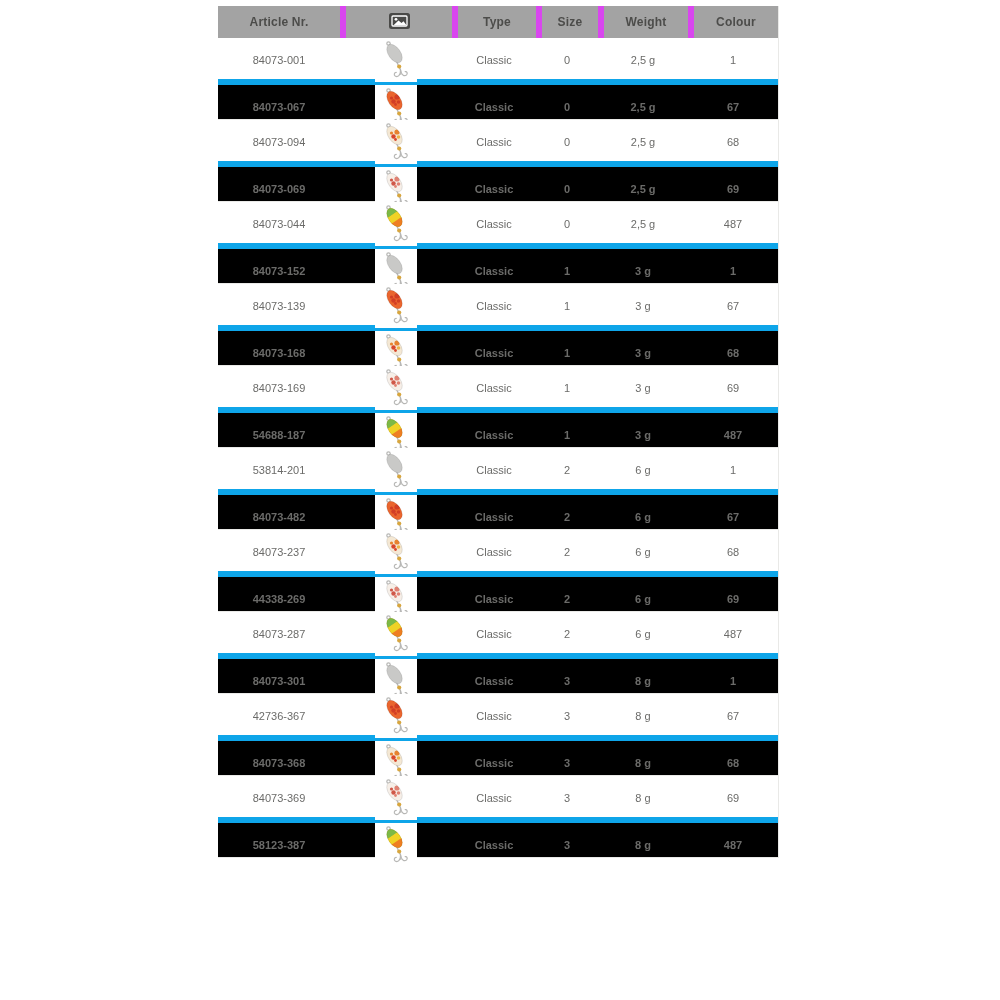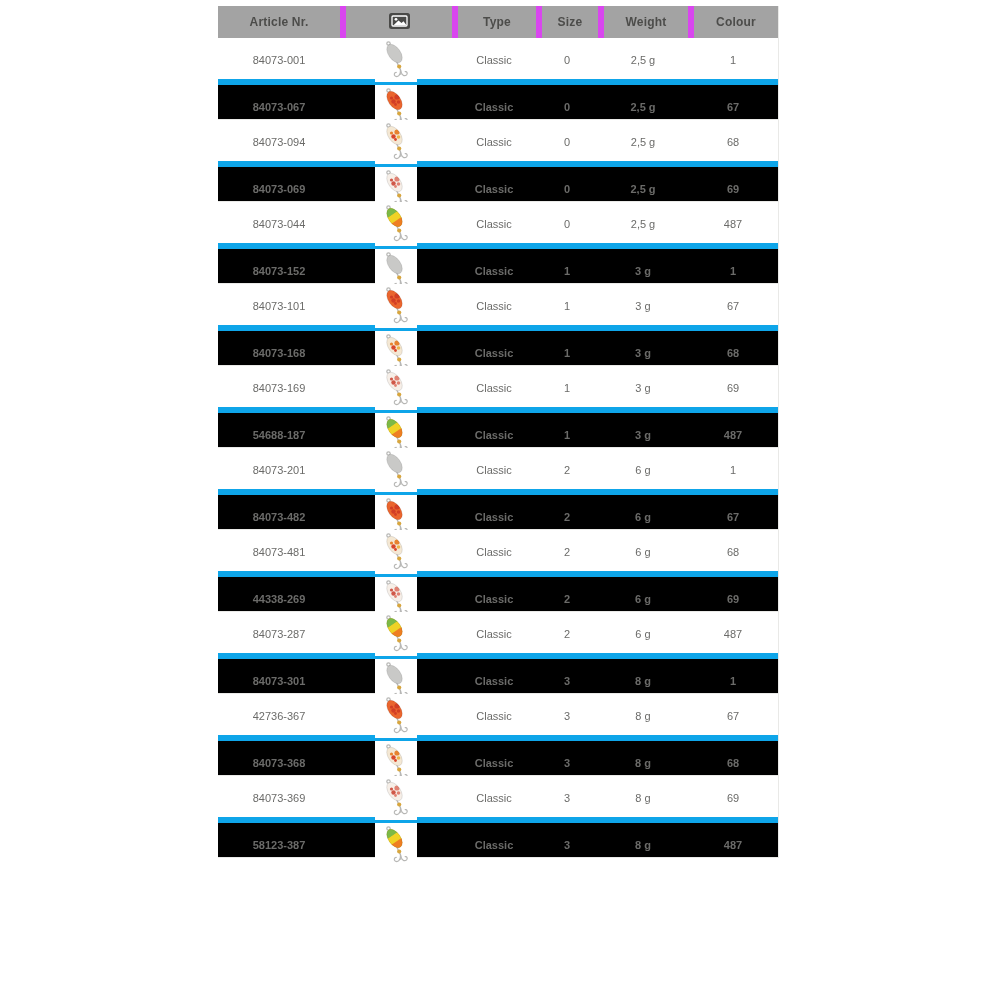--- a/index.html
+++ b/index.html
@@ -250,21 +250,21 @@
             </svg>
           </span>
     </div>
     <div class="cell">Classic</div>
     <div class="cell">1</div>
     <div class="cell">3 g</div>
     <div class="cell">1</div>
   </div>
 
   <div class="row">
-    <div class="cell">84073-101</div>
+    <div class="cell">84073-139</div>
     <div class="imgcell">
       <span class="imgbox">
             <svg width="40" height="44" viewBox="0 0 40 44">
               <defs>
                 <clipPath id="bl6">
                   <ellipse cx="18.5" cy="15.5" rx="10.5" ry="6" transform="rotate(55 18.5 15.5)"></ellipse>
                 </clipPath>
               </defs>
               <circle cx="12.5" cy="5.5" r="1.7" fill="none" stroke="#b7b7b5" stroke-width="1.2"></circle>
               <line x1="13" y1="7" x2="24.5" y2="32" stroke="#b7b7b5" stroke-width="1.3"></line>
@@ -386,21 +386,21 @@
             </svg>
           </span>
     </div>
     <div class="cell">Classic</div>
     <div class="cell">1</div>
     <div class="cell">3 g</div>
     <div class="cell">487</div>
   </div>
 
   <div class="row">
-    <div class="cell">84073-201</div>
+    <div class="cell">53814-201</div>
     <div class="imgcell">
       <span class="imgbox">
             <svg width="40" height="44" viewBox="0 0 40 44">
               <defs>
                 <clipPath id="bl10">
                   <ellipse cx="18.5" cy="15.5" rx="10.5" ry="6" transform="rotate(55 18.5 15.5)"></ellipse>
                 </clipPath>
               </defs>
               <circle cx="12.5" cy="5.5" r="1.7" fill="none" stroke="#b7b7b5" stroke-width="1.2"></circle>
               <line x1="13" y1="7" x2="24.5" y2="32" stroke="#b7b7b5" stroke-width="1.3"></line>
@@ -449,21 +449,21 @@
             </svg>
           </span>
     </div>
     <div class="cell">Classic</div>
     <div class="cell">2</div>
     <div class="cell">6 g</div>
     <div class="cell">67</div>
   </div>
 
   <div class="row">
-    <div class="cell">84073-481</div>
+    <div class="cell">84073-237</div>
     <div class="imgcell">
       <span class="imgbox">
             <svg width="40" height="44" viewBox="0 0 40 44">
               <defs>
                 <clipPath id="bl12">
                   <ellipse cx="18.5" cy="15.5" rx="10.5" ry="6" transform="rotate(55 18.5 15.5)"></ellipse>
                 </clipPath>
               </defs>
               <circle cx="12.5" cy="5.5" r="1.7" fill="none" stroke="#b7b7b5" stroke-width="1.2"></circle>
               <line x1="13" y1="7" x2="24.5" y2="32" stroke="#b7b7b5" stroke-width="1.3"></line>

